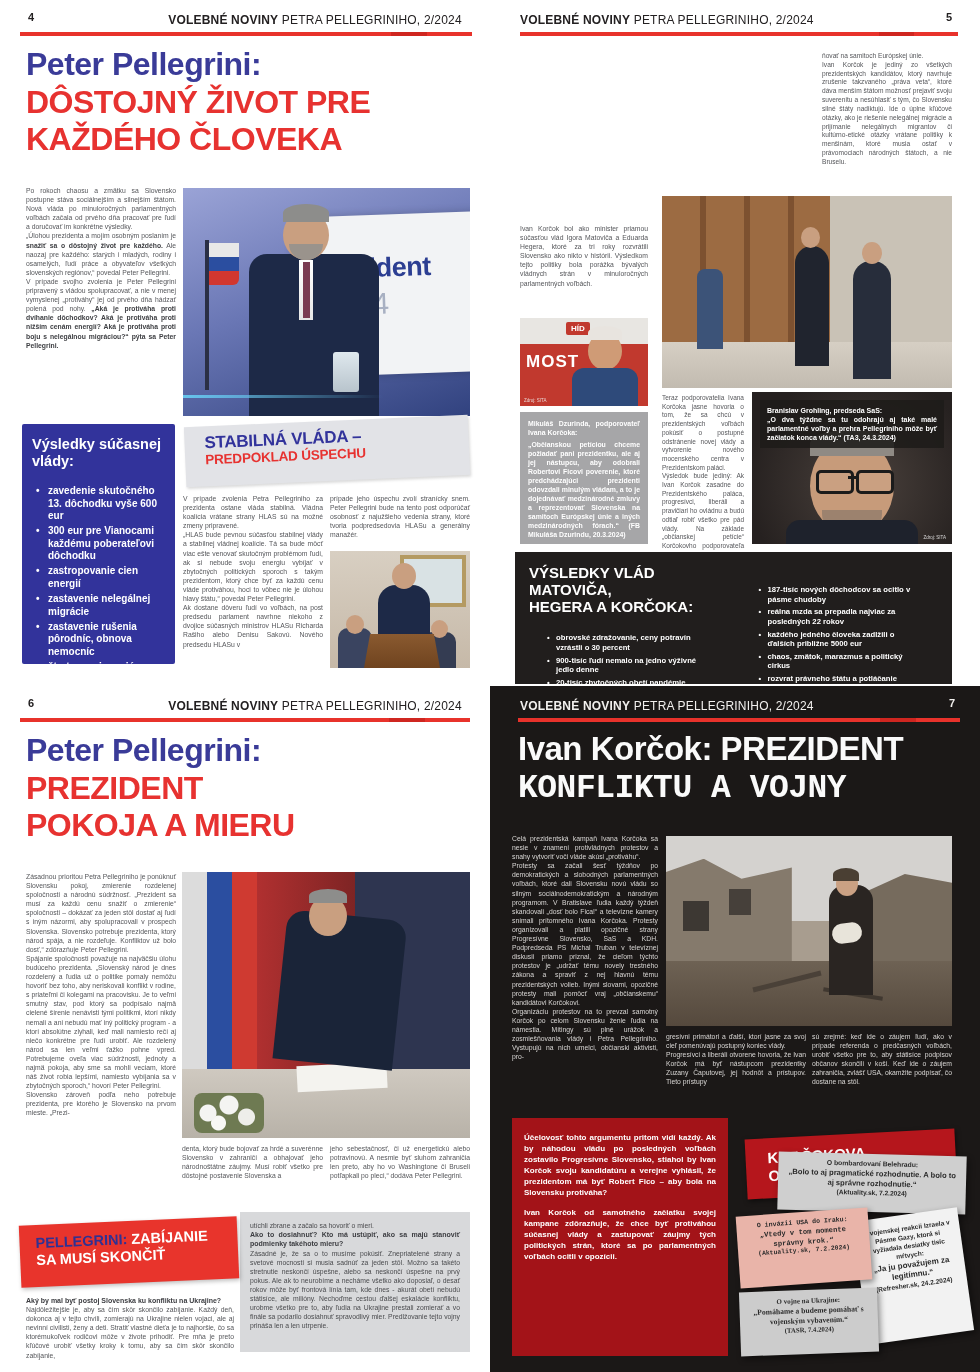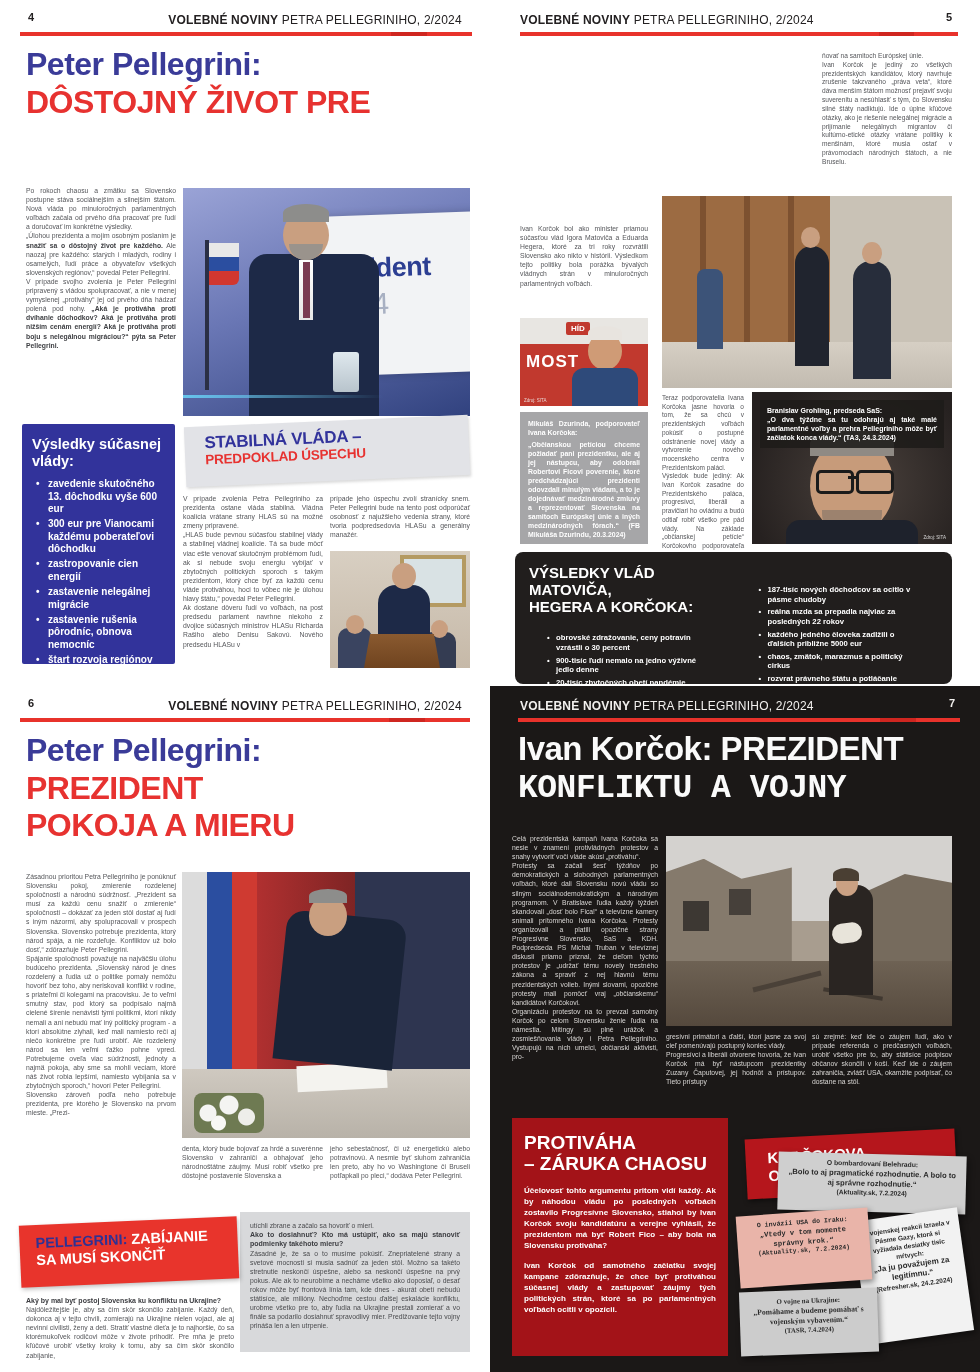--- a/index.html
+++ b/index.html
@@ -17,30 +17,30 @@
   .kicker{font-weight:800;color:#3a3b98;font-size:32px;line-height:36px;letter-spacing:-.5px;}
   .hl-red{font-weight:800;color:#e73230;font-size:32px;line-height:36px;letter-spacing:-.5px;}
   .hl-blk{font-weight:900;color:#262223;font-size:31px;line-height:35px;letter-spacing:-.5px;}
   .hl-wht{font-weight:900;color:#fafafa;font-size:33px;line-height:38px;letter-spacing:-.5px;}
   .body-t{font-size:6.8px;line-height:1.34;color:#55565a;text-align:justify;}
   .body-t b,.bld{font-weight:800;color:#3f4044;}
   .pre{white-space:pre-line;}
   .photo{position:absolute;overflow:hidden;}
   .credit{position:absolute;font-size:4.5px;color:#f0f0f0;opacity:.85;}
   .bluebox{background:#32339b;color:#fff;border-radius:2px;}
-  .bluebox h3{margin:0 0 9px 0;font-size:14.5px;line-height:1.15;font-weight:800;}
+  .bluebox h3{margin:0 0 16px 0;font-size:14.5px;line-height:1.15;font-weight:800;}
   .bluebox ul{margin:0;padding:0 0 0 4px;list-style:none;}
   .bluebox li{position:relative;padding-left:12px;font-size:10px;font-weight:800;line-height:1.22;margin-bottom:3.5px;}
   .bluebox li::before{content:"•";position:absolute;left:0;top:0;}
   .banner{background:#e2e3e7;box-shadow:1px 2px 3px rgba(0,0,0,.15);}
   .banner .b1{font-size:17px;font-weight:800;color:#32339b;letter-spacing:-.3px;line-height:1.1;}
   .banner .b2{font-size:13.5px;font-weight:800;color:#e73230;letter-spacing:-.2px;line-height:1.1;}
   .gquote{background:#a6a6a8;color:#fff;font-size:6.9px;font-weight:800;line-height:1.3;text-align:justify;}
   .gquote .sp{display:block;margin-bottom:3px;}
-  .blackbox{background:#211e1d;color:#fff;border-radius:8px;}
+  .blackbox{background:#211e1d;color:#fff;border-radius:0;}
   .blackbox h3{margin:0 0 7px 0;font-size:15px;line-height:1.12;font-weight:800;white-space:pre-line;}
   .blackbox ul{margin:18px;padding:0;list-style:none;}
   .blackbox li{position:relative;padding-left:9px;font-size:7.7px;font-weight:800;line-height:1.25;margin-bottom:3px;}
   .blackbox li::before{content:"•";position:absolute;left:0;top:0;}
   .ribbon{background:#e8342c;box-shadow:1px 2px 4px rgba(0,0,0,.25);}
   .ribbon .rb-blue{color:#2f3193;font-weight:800;font-size:14.5px;}
   .ribbon .rb-white{color:#fff;font-weight:800;font-size:14.5px;}
   .graybox6{background:#d8d9db;color:#4a4b4e;}
   .redbox{background:#a31318;color:#fff;}
   .redbox h3{margin:0 0 10px 0;font-size:19px;line-height:1.12;font-weight:900;white-space:pre-line;}
@@ -59,20 +59,21 @@
 
 <div id="sheet">
 
   <div class="page" id="p4">
     <div class="abs pnum" style="left:28px;top:11px;">4</div>
     <div class="abs hdr" style="left:160px;right:20px;top:13px;text-align:center;"><span>VOLEBNÉ NOVINY</span><span class="reg"> PETRA PELLEGRINIHO, 2/2024</span></div>
     <div class="abs rule" style="left:20px;right:18px;top:32px;"></div>
 
     <div class="abs kicker" style="left:26px;top:46px;">Peter Pellegrini:</div>
     <div class="abs hl-red" style="left:26px;top:84px;">DÔSTOJNÝ ŽIVOT PRE</div>
+    <div class="abs hl-red" style="left:26px;top:121px;">KAŽDÉHO ČLOVEKA</div>
 
     <div class="abs body-t" style="left:26px;top:186px;width:150px;">
       <div class="pre">Po rokoch chaosu a zmätku sa Slovensko postupne stáva sociálnejším a silnejším štátom. Nová vláda po minuloročných parlamentných voľbách začala od prvého dňa pracovať pre ľudí a doručovať im konkrétne výsledky.</div>
       <div><span>„Úlohou prezidenta a mojím osobným poslaním je </span><b>snažiť sa o dôstojný život pre každého.</b><span> Ale naozaj pre každého: starých i mladých, rodiny i osamelých, ľudí práce a obyvateľov všetkých slovenských regiónov,“ povedal Peter Pellegrini.</span></div>
       <div><span>V prípade svojho zvolenia je Peter Pellegrini pripravený s vládou spolupracovať, a nie v menej vymyslenej „protiváhy“ jej od prvého dňa hádzať polená pod nohy. </span><b>„Aká je protiváha proti dvíhanie dôchodkov? Aká je protiváha proti nižším cenám energií? Aká je protiváha proti boju s nelegálnou migráciou?“ pýta sa Peter Pellegrini.</b></div>
     </div>
 
     <div class="photo" style="left:183px;top:188px;width:287px;height:228px;background:linear-gradient(160deg,#9aa3d6 0%,#6a77b5 45%,#31427f 100%);">
       <div class="abs" style="right:-34px;top:26px;width:210px;height:160px;background:#f2f3f5;border-radius:16px;transform:rotate(-2deg);box-shadow:0 0 8px rgba(0,0,0,.2);">
         <div class="abs" style="left:22px;top:38px;font-size:27px;font-weight:800;color:#2c3e92;letter-spacing:-.5px;">prezident</div>
@@ -268,22 +269,20 @@
       <div class="abs head-c" style="left:59.5%;top:19%;width:22px;height:24px;background:#caa183;"></div>
       <div class="abs" style="left:58.5%;top:17%;width:26px;height:13px;background:#4a3f33;border-radius:50% 50% 0 0;"></div>
       <div class="abs" style="left:58%;top:46%;width:30px;height:20px;background:#e8e4da;border-radius:10px;transform:rotate(-8deg);"></div>
     </div>
 
     <div class="abs body-t wtxt pre" style="left:176px;top:346px;width:140px;color:#d8d6d4;">gresívni primátori a ďalší, ktorí jasne za svoj cieľ pomenúvajú postupný koniec vlády.
 Progresívci a liberáli otvorene hovoria, že Ivan Korčok má byť nástupcom prezidentky Zuzany Čaputovej, jej hodnôt a prístupov. Tieto prístupy</div>
     <div class="abs body-t wtxt pre" style="left:322px;top:346px;width:140px;color:#d8d6d4;">sú zrejmé: keď ide o záujem ľudí, ako v prípade referenda o predčasných voľbách, urobiť všetko pre to, aby státisíce podpisov občanov skončili v koši. Keď ide o záujem zahraničia, zvlášť USA, okamžite podpísať, čo dostane na stôl.</div>
 
     <div class="abs redbox" style="left:22px;top:432px;width:216px;height:238px;padding:14px 12px;box-sizing:border-box;">
-      <h3>PROTIVÁHA
-– ZÁRUKA CHAOSU</h3>
       <p>Účelovosť tohto argumentu pritom vidí každý. Ak by náhodou vládu po posledných voľbách zostavilo Progresívne Slovensko, stiahol by Ivan Korčok svoju kandidatúru a verejne vyhlásil, že prezidentom má byť Robert Fico – aby bola na Slovensku protiváha?</p>
       <p>Ivan Korčok od samotného začiatku svojej kampane zdôrazňuje, že chce byť protiváhou súčasnej vlády a zastupovať záujmy tých politických strán, ktoré sa po parlamentných voľbách ocitli v opozícii.</p>
     </div>
 
     <div class="abs ribbon7 pre" style="left:256px;top:448px;width:210px;height:60px;transform:rotate(-3deg);padding:11px 0 0 22px;box-sizing:border-box;">KORČOKOVA
 OBHAJOBA VOJEN</div>
 
     <div class="abs card" style="left:288px;top:468px;width:188px;height:58px;background:#cfcfcf;transform:rotate(1.5deg);padding:6px 8px;box-sizing:border-box;font-size:7.6px;line-height:1.3;z-index:2;">
       <span class="topic" style="font-size:6.8px;">O bombardovaní Belehradu:</span>
       <span class="q">„Bolo to aj pragmatické rozhodnutie. A bolo to aj správne rozhodnutie.“</span>

